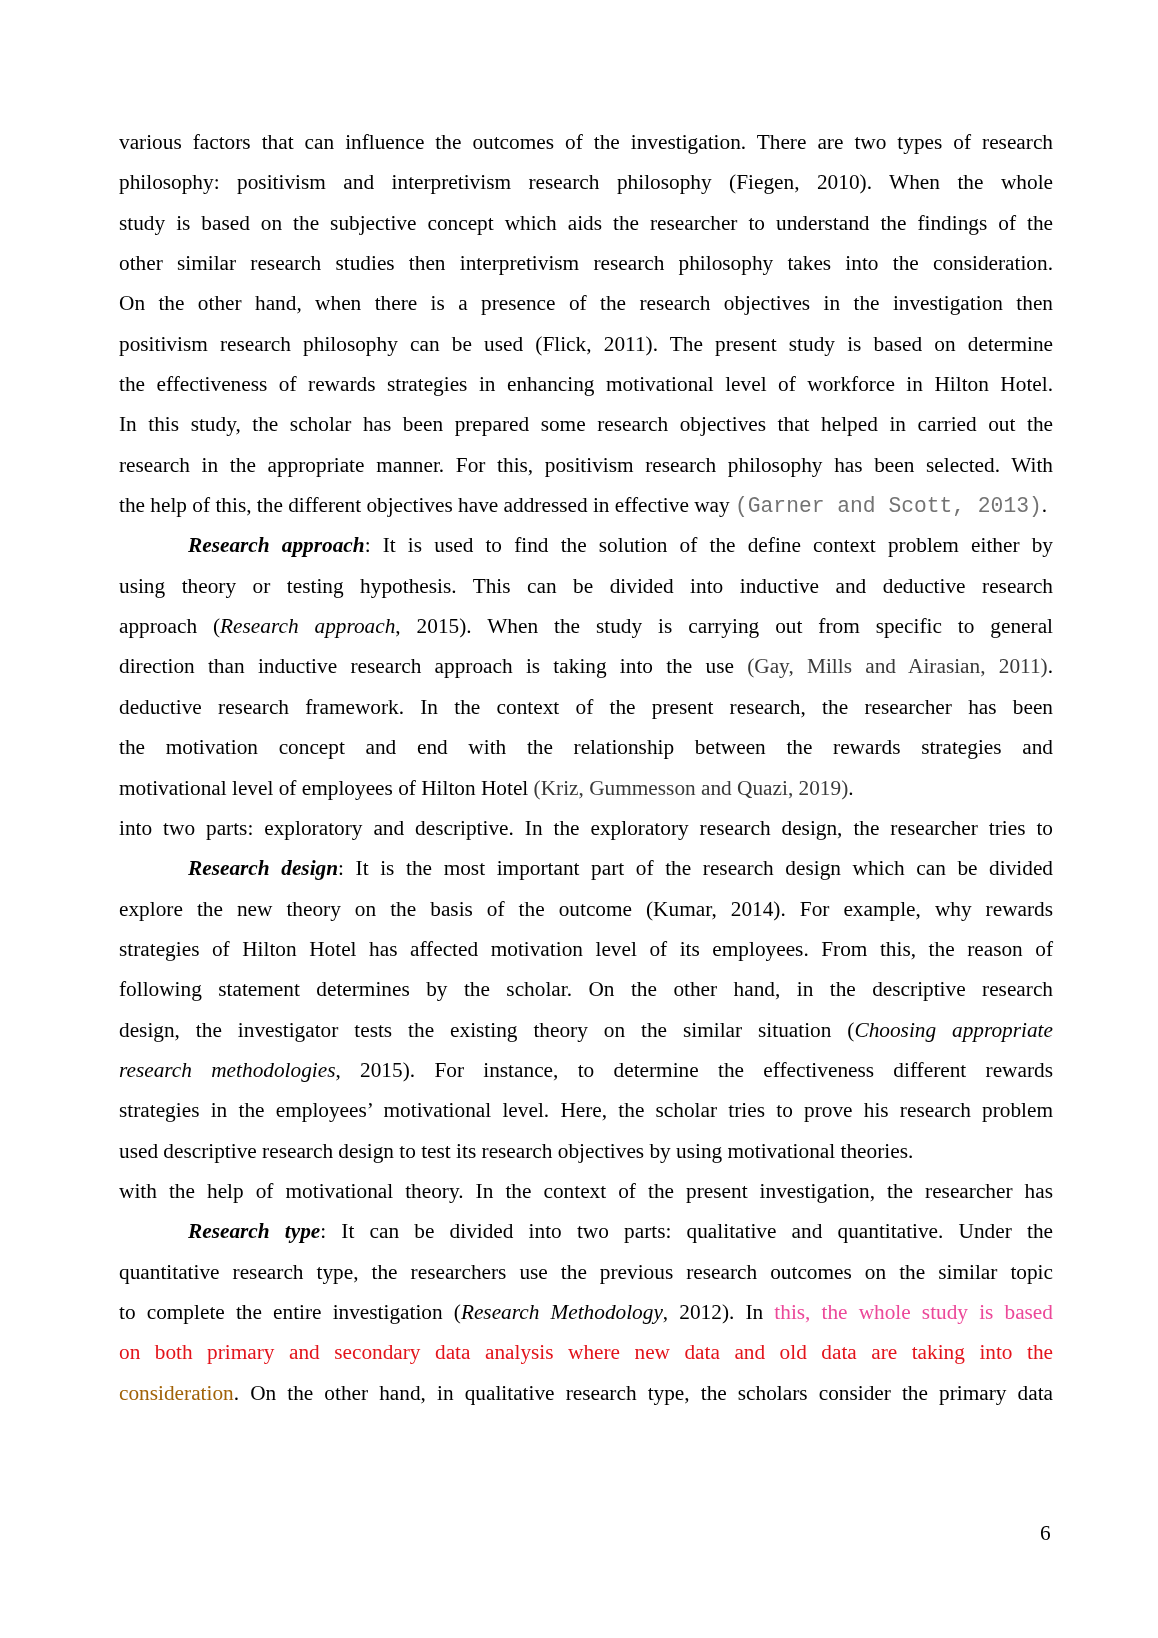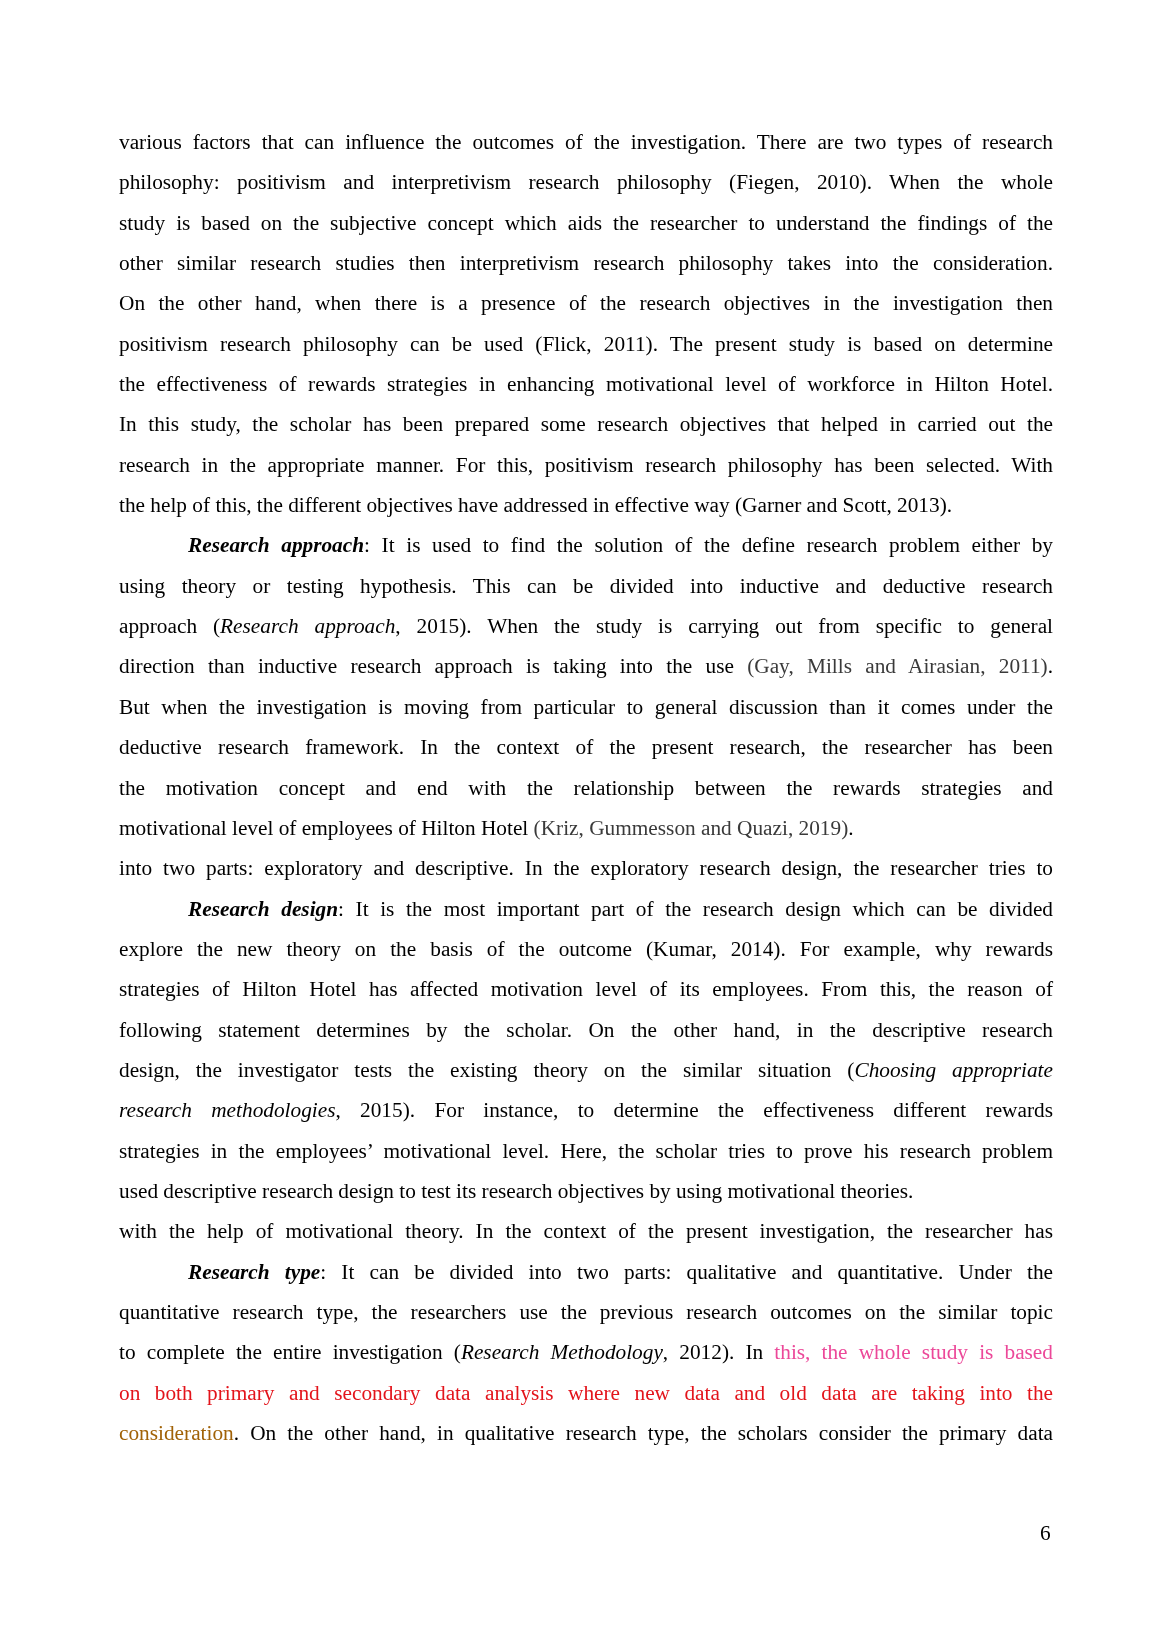--- a/index.html
+++ b/index.html
@@ -64,26 +64,25 @@
   <div class="body-text" id="body-text">
       <div class="line"><span class="seg">various factors that can influence the outcomes of the investigation. There are two types of research</span></div>
       <div class="line"><span class="seg">philosophy: positivism and interpretivism research philosophy (Fiegen, 2010). When the whole</span></div>
       <div class="line"><span class="seg">study is based on the subjective concept which aids the researcher to understand the findings of the</span></div>
       <div class="line"><span class="seg">other similar research studies then interpretivism research philosophy takes into the consideration.</span></div>
       <div class="line"><span class="seg">On the other hand, when there is a presence of the research objectives in the investigation then</span></div>
       <div class="line"><span class="seg">positivism research philosophy can be used (Flick, 2011). The present study is based on determine</span></div>
       <div class="line"><span class="seg">the effectiveness of rewards strategies in enhancing motivational level of workforce in Hilton Hotel.</span></div>
       <div class="line"><span class="seg">In this study, the scholar has been prepared some research objectives that helped in carried out the</span></div>
       <div class="line"><span class="seg">research in the appropriate manner. For this, positivism research philosophy has been selected. With</span></div>
-      <div class="line last"><span class="seg">the help of this, the different objectives have addressed in effective way </span><span class="seg cite" style="color: #000000;">(Garner and Scott, 2013)</span><span class="seg">.</span></div>
-      <div class="line indent" style="word-spacing: 0.00104167px;"><span class="seg bi">Research approach</span><span class="seg">: It is used to find the solution of the define research problem either by</span></div>
+      <div class="line last"><span class="seg">the help of this, the different objectives have addressed in effective way </span><span class="seg cite" style="color: #737373; font-family: Liberation Mono, monospace;">(Garner and Scott, 2013)</span><span class="seg">.</span></div>
+      <div class="line indent" style="word-spacing: 0.00104167px;"><span class="seg bi">Research approach</span><span class="seg">: It is used to find the solution of the define context problem either by</span></div>
       <div class="line"><span class="seg">using theory or testing hypothesis. This can be divided into inductive and deductive research</span></div>
       <div class="line" style="word-spacing: 0.00120192px;"><span class="seg">approach (</span><span class="seg it">Research approach</span><span class="seg">, 2015). When the study is carrying out from specific to general</span></div>
       <div class="line"><span class="seg">direction than inductive research approach is taking into the use </span><span class="seg cite" style="color: rgb(58, 58, 58);">(Gay, Mills and Airasian, 2011)</span><span class="seg">.</span></div>
-      <div class="line"><span class="seg">But when the investigation is moving from particular to general discussion than it comes under the</span></div>
       <div class="line"><span class="seg">deductive research framework. In the context of the present research, the researcher has been</span></div>
       <div class="line"><span class="seg">the motivation concept and end with the relationship between the rewards strategies and</span></div>
       <div class="line last"><span class="seg">motivational level of employees of Hilton Hotel </span><span class="seg cite" style="color: rgb(58, 58, 58);">(Kriz, Gummesson and Quazi, 2019)</span><span class="seg">.</span></div>
       <div class="line"><span class="seg">into two parts: exploratory and descriptive. In the exploratory research design, the researcher tries to</span></div>
       <div class="line indent" style="word-spacing: 0.00104167px;"><span class="seg bi">Research design</span><span class="seg">: It is the most important part of the research design which can be divided</span></div>
       <div class="line"><span class="seg">explore the new theory on the basis of the outcome (Kumar, 2014). For example, why rewards</span></div>
       <div class="line"><span class="seg">strategies of Hilton Hotel has affected motivation level of its employees. From this, the reason of</span></div>
       <div class="line"><span class="seg">following statement determines by the scholar. On the other hand, in the descriptive research</span></div>
       <div class="line"><span class="seg">design, the investigator tests the existing theory on the similar situation (</span><span class="seg it">Choosing appropriate</span></div>
       <div class="line" style="word-spacing: 0.0015625px;"><span class="seg it">research methodologies</span><span class="seg">, 2015). For instance, to determine the effectiveness different rewards</span></div>

